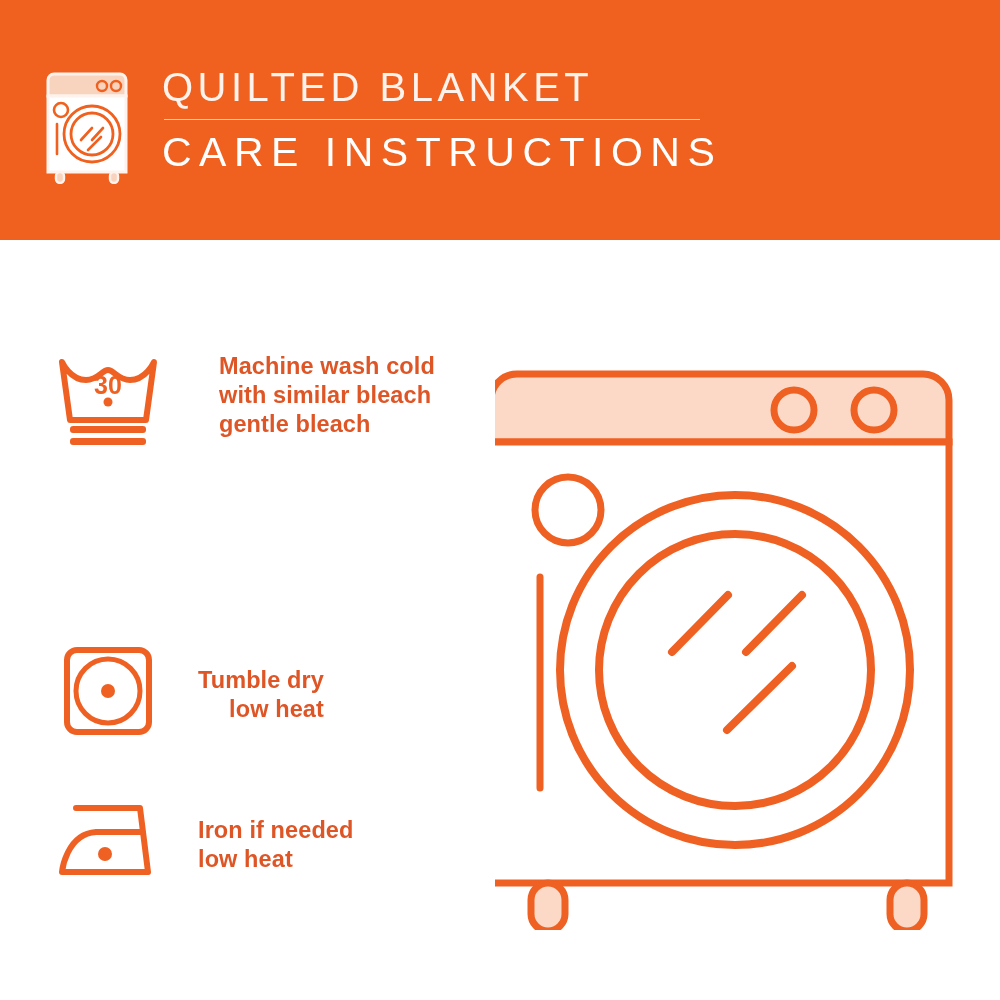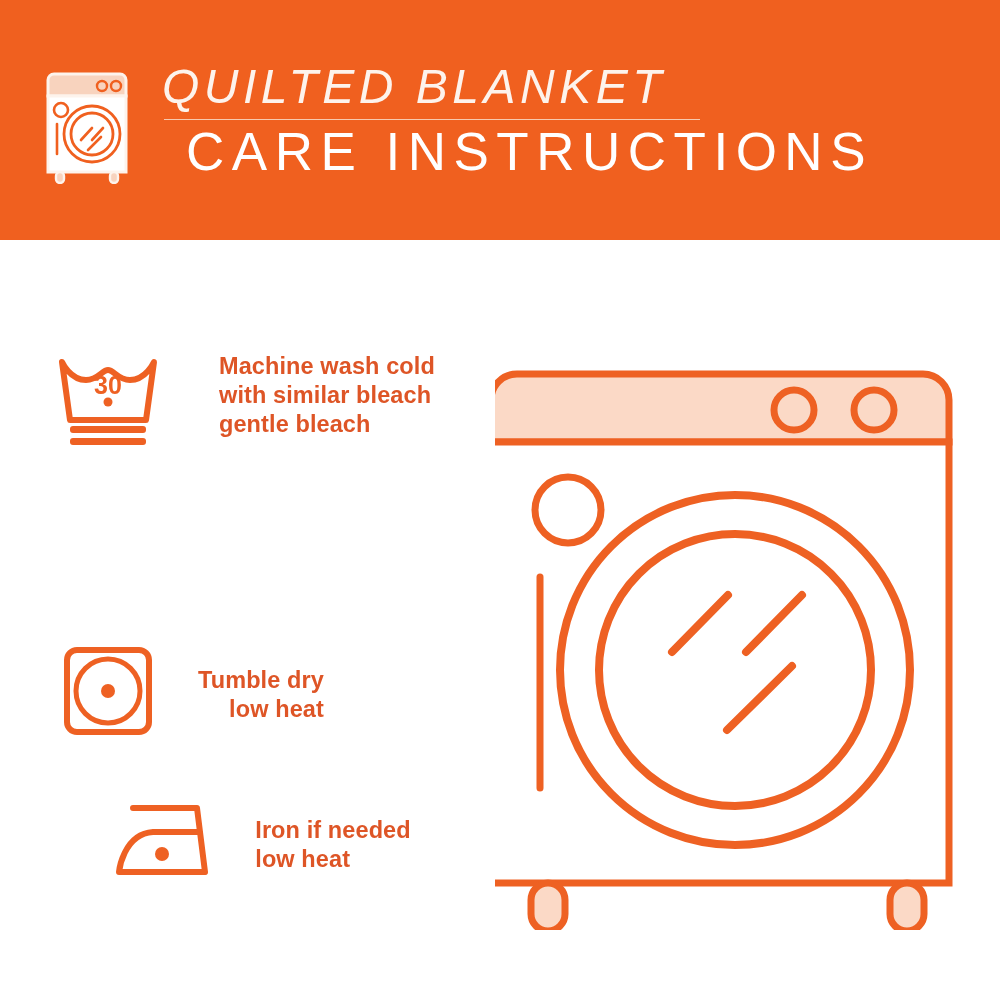--- a/index.html
+++ b/index.html
@@ -37,63 +37,61 @@
     flex: 0 0 auto;
     margin-right: 22px;
     margin-top: 4px;
   }
   .titles {
     display: flex;
     flex-direction: column;
     padding-top: 2px;
   }
   .title-main {
-    font-size: 48px;
+    font-size: 40px;
     line-height: 46px;
     letter-spacing: 4.5px;
     color: #FDF3EC;
     font-weight: 300;
     white-space: nowrap;
-    font-style: italic;
   }
   .title-rule {
     height: 1px;
     background: #F7C9AF;
     margin: 9px 0 8px 2px;
     width: 536px;
   }
   .title-sub {
-    font-size: 53px;
+    font-size: 41px;
     line-height: 48px;
     letter-spacing: 7.5px;
     color: #FFFFFF;
     font-weight: 500;
     white-space: nowrap;
-    margin-left: 24px;
   }
 
   
   .care-list {
     position: absolute;
     left: 0;
     top: 240px;
     width: 470px;
     height: 760px;
   }
   .care-row {
     position: absolute;
     left: 48px;
     display: flex;
     align-items: center;
     width: 420px;
   }
   .care-row.r0 { top: 100px; gap: 21px; }
   .care-row.r1 { top: 240px; }
   .care-row.r2 { top: 400px; text-align: right; }
-  .care-row.r3 { top: 550px; justify-content: center; }
+  .care-row.r3 { top: 550px; }
 
   .care-symbol {
     width: 120px;
     height: 110px;
     flex: 0 0 auto;
     display: flex;
     align-items: center;
     justify-content: center;
   }
   .care-text {

